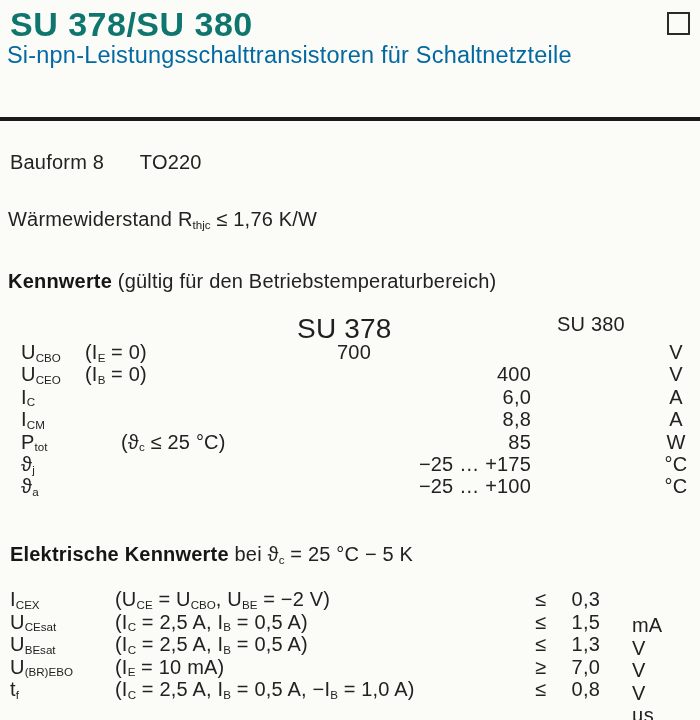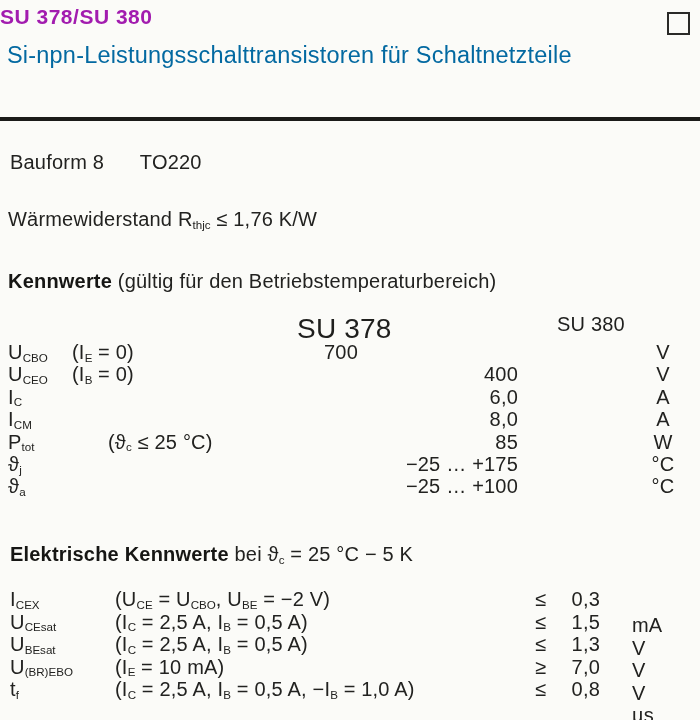--- a/index.html
+++ b/index.html
@@ -7,40 +7,40 @@
     position:relative;
     width:700px;height:720px;
     background:#fbfbf8;
     color:#1f1f1d;
     font-family:"Liberation Sans","DejaVu Sans",sans-serif;
     overflow:hidden;
     letter-spacing:0.2px;
   }
   .abs{position:absolute;white-space:nowrap;}
   
-  .title{top:5px;left:0;font-size:21px;font-weight:700;letter-spacing:0.5px;color:#a21caf;}
+  .title{top:5px;left:10px;font-size:34px;font-weight:700;letter-spacing:0.5px;color:#0f766e;}
   .corner-box{top:12px;left:667px;width:19px;height:19px;border:2.5px solid #2a2a28;background:transparent;}
   .subtitle{top:41px;left:7px;font-size:23.5px;line-height:29px;font-weight:400;white-space:normal;width:690px;color:#0369a1;}
   .rule{top:117px;left:0;width:700px;height:3.5px;background:#1b1b19;}
   
   .line-20{font-size:20px;color:#222220;}
   .bauform{top:151px;left:10px;}
   .bauform .pkg{margin-left:30px;}
   .thermal{top:208px;left:8px;}
   .h-grenz{top:270px;left:8px;}
   .h-elek{top:543px;left:10px;}
   .bold{font-weight:700;color:#161614;}
   sub{font-size:0.58em;vertical-align:baseline;position:relative;top:0.22em;letter-spacing:0;}
   
   .t1-headers{top:313px;left:0;width:700px;height:22px;}
   .h378{position:absolute;left:297px;font-size:28px;}
   .h380{position:absolute;left:557px;font-size:20px;}
   .table1{top:341px;left:0;width:700px;}
   .lrow{position:relative;height:22.4px;}
-  .lrow span.cell{position:absolute;white-space:nowrap;font-size:20px;color:#222220;}
+  .lrow span.cell{position:absolute;white-space:nowrap;font-size:20px;color:#222220;margin-left:13px;}
   .c-sym{left:8px;}
   .c-cond{left:72px;}
   .c-cond.wide{left:108px;}
   .c-378{left:230px;width:128px;text-align:right;}
   .c-shared{left:360px;width:158px;text-align:right;}
   .c-380{left:500px;width:131px;text-align:right;}
   .c-unit{left:644px;width:38px;text-align:center;}
   
   .table2{top:588px;left:0;width:572px;}
   .erow{position:relative;height:22.6px;}
@@ -95,21 +95,21 @@
       <span class="cell c-shared">400</span>
       <span class="cell c-unit">V</span>
     </div>
     <div class="lrow">
       <span class="cell c-sym"><span>I</span><sub>C</sub></span>
       <span class="cell c-shared">6,0</span>
       <span class="cell c-unit">A</span>
     </div>
     <div class="lrow">
       <span class="cell c-sym"><span>I</span><sub>CM</sub></span>
-      <span class="cell c-shared">8,0</span>
+      <span class="cell c-shared">8,8</span>
       <span class="cell c-unit">A</span>
     </div>
     <div class="lrow">
       <span class="cell c-sym"><span>P</span><sub>tot</sub></span>
       <span class="cell c-cond wide"><span>(ϑ</span><sub>c</sub><span> ≤ 25 °C)</span></span>
       <span class="cell c-shared">85</span>
       <span class="cell c-unit">W</span>
     </div>
     <div class="lrow">
       <span class="cell c-sym"><span>ϑ</span><sub>j</sub></span>

